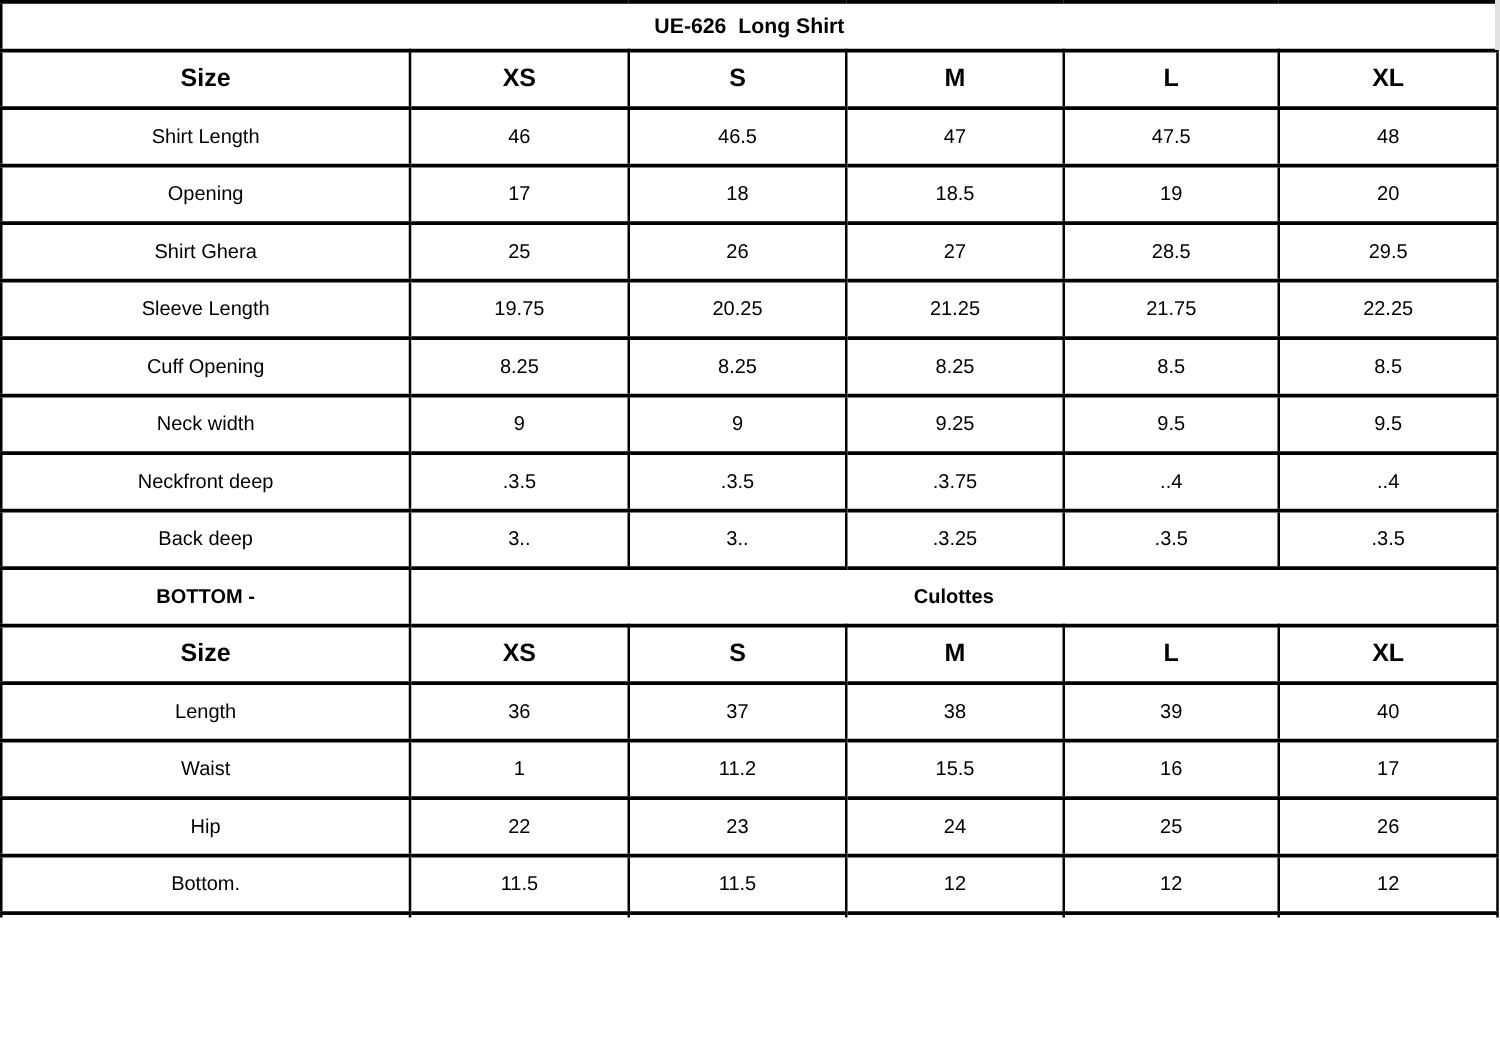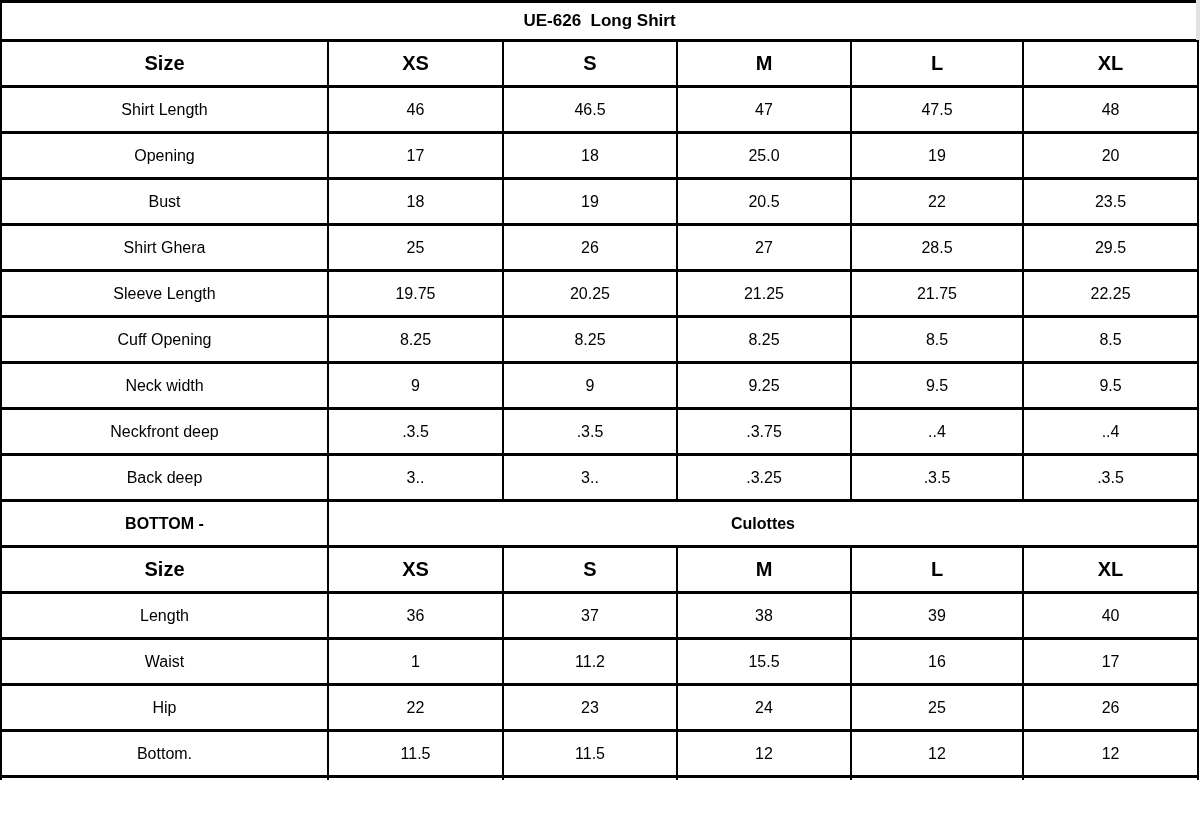--- a/index.html
+++ b/index.html
@@ -87,33 +87,25 @@
       <td>46.5</td>
       <td>47</td>
       <td>47.5</td>
       <td>48</td>
     </tr>
 
     <tr>
       <td>Opening</td>
       <td>17</td>
       <td>18</td>
-      <td>25.0</td>
+      <td>18.5</td>
       <td>19</td>
       <td>20</td>
     </tr>
 
-    <tr>
-      <td>Bust</td>
-      <td>18</td>
-      <td>19</td>
-      <td>20.5</td>
-      <td>22</td>
-      <td>23.5</td>
-    </tr>
 
     <tr>
       <td>Shirt Ghera</td>
       <td>25</td>
       <td>26</td>
       <td>27</td>
       <td>28.5</td>
       <td>29.5</td>
     </tr>
 

